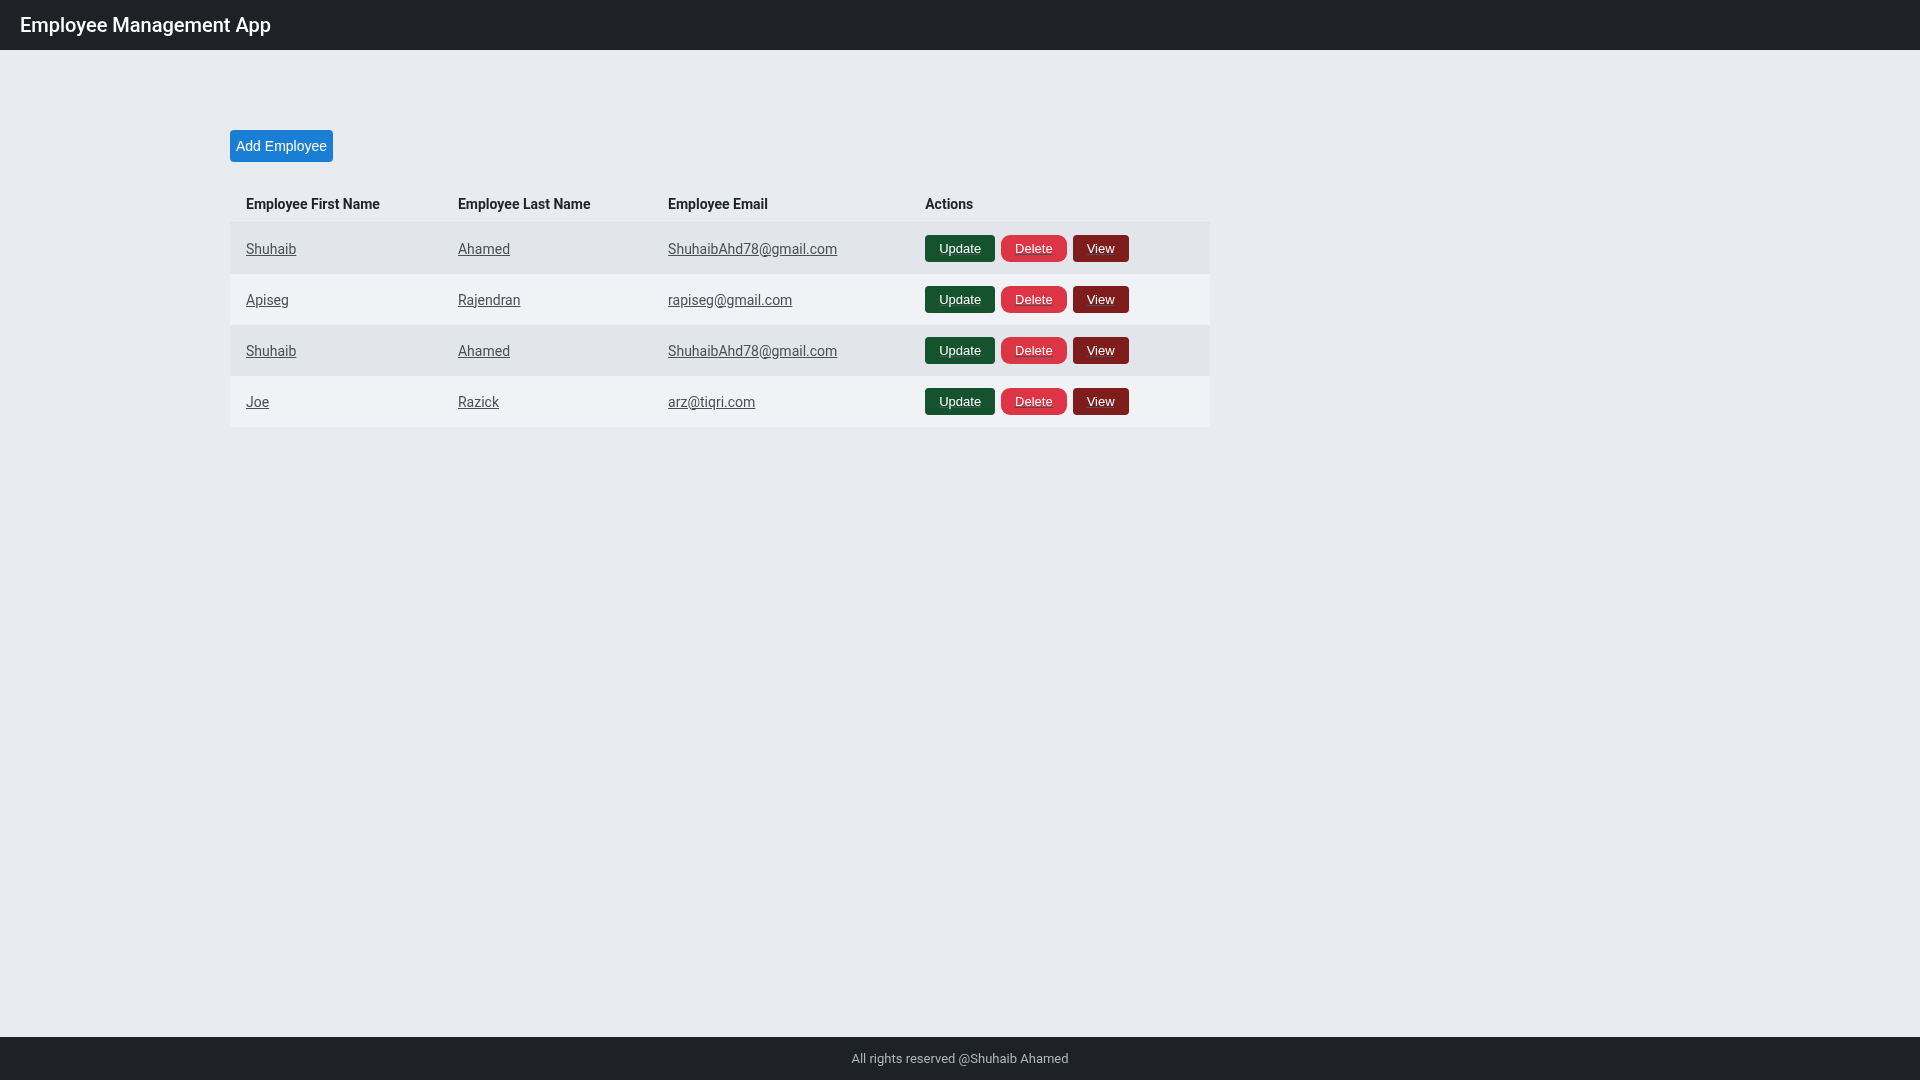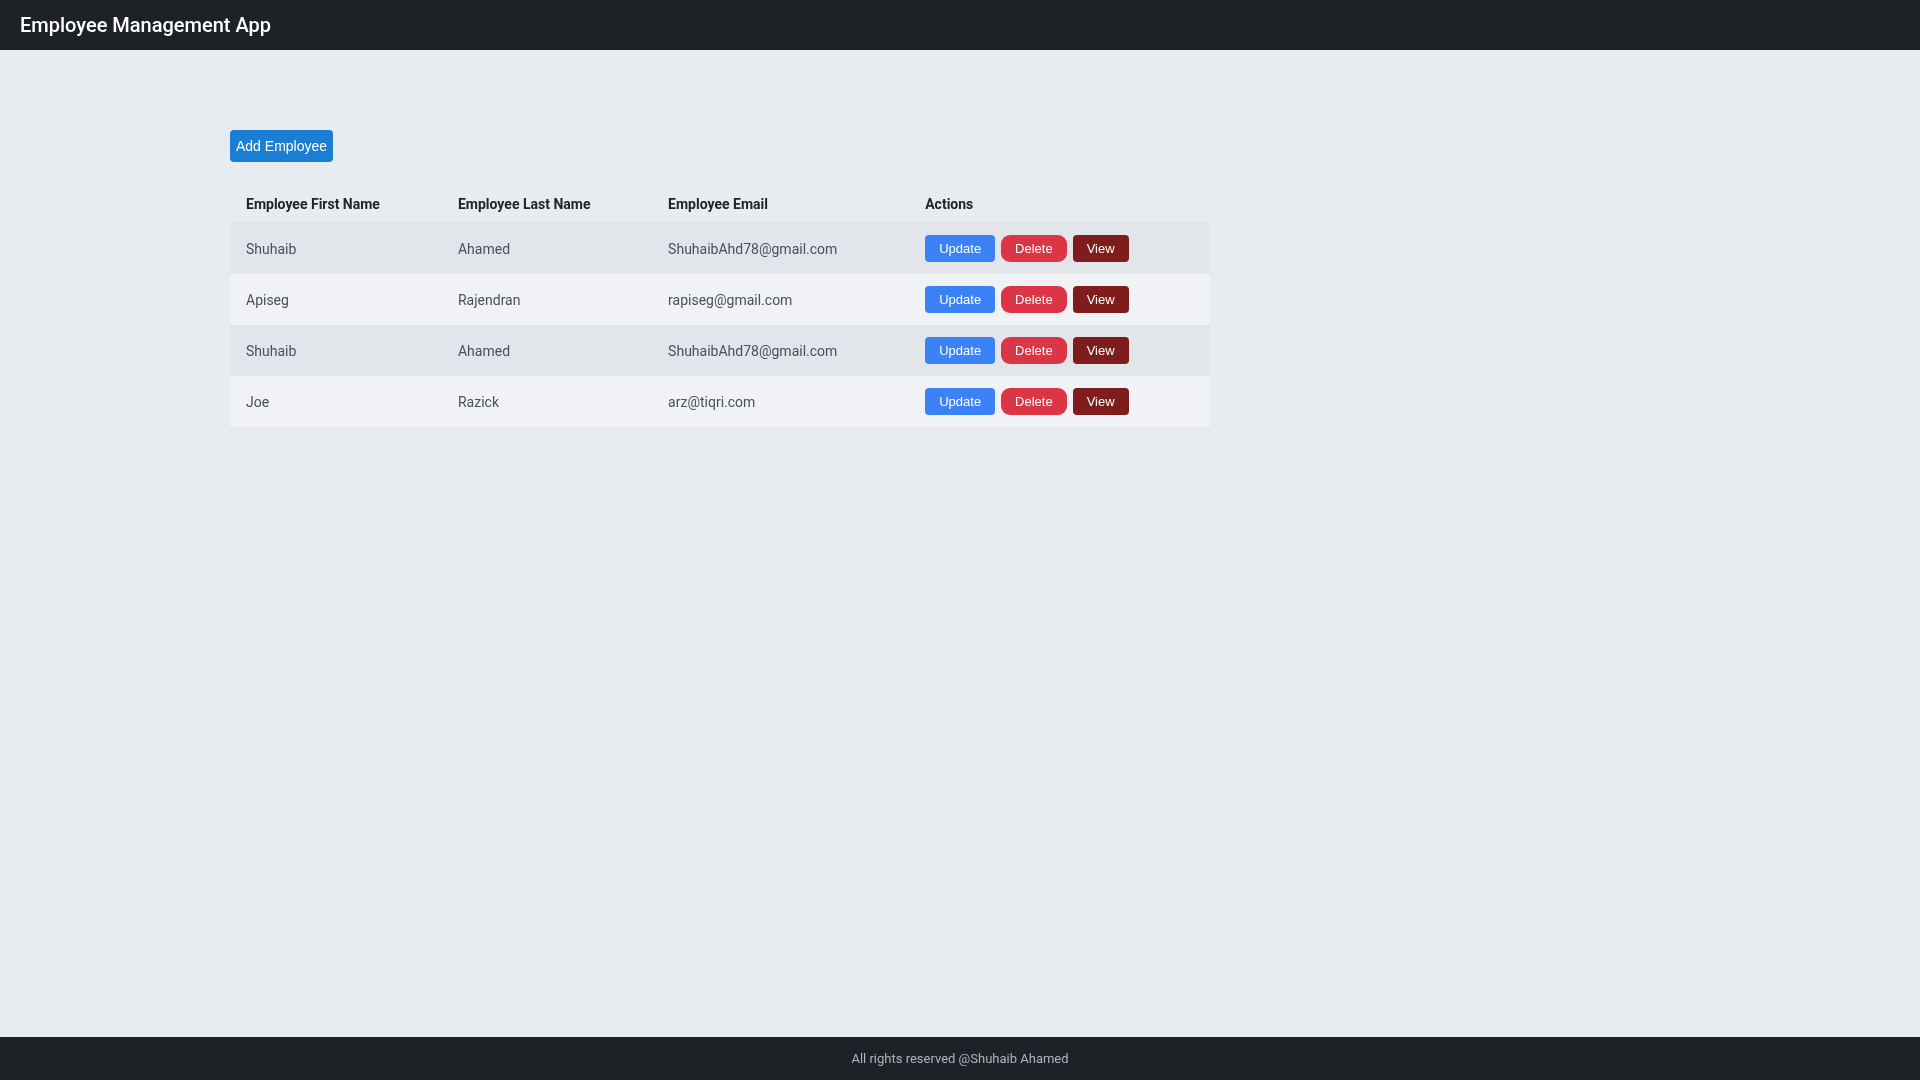--- a/index.html
+++ b/index.html
@@ -69,38 +69,39 @@
       font-size: 14px;
       font-weight: 700;
       color: #212529;
       border-bottom: 1px solid #dee2e6;
     }
 
     .employee-table td {
       padding: 12px 16px;
       font-size: 14px;
       color: #495057;
+      text-decoration: underline;
     }
 
     .employee-table tbody tr:nth-child(odd) {
       background-color: #e2e6ea;
     }
 
     .employee-table tbody tr:nth-child(even) {
       background-color: #f0f2f5;
     }
 
     .actions-cell {
       display: flex;
       gap: 6px;
       align-items: center;
     }
 
     .btn-update {
-      background-color: #3b82f6;
+      background-color: #14532d;
       color: #ffffff;
       border: none;
       padding: 6px 14px;
       border-radius: 4px;
       font-size: 13px;
       cursor: pointer;
     }
 
     .btn-delete {
       background-color: #dc3545;

